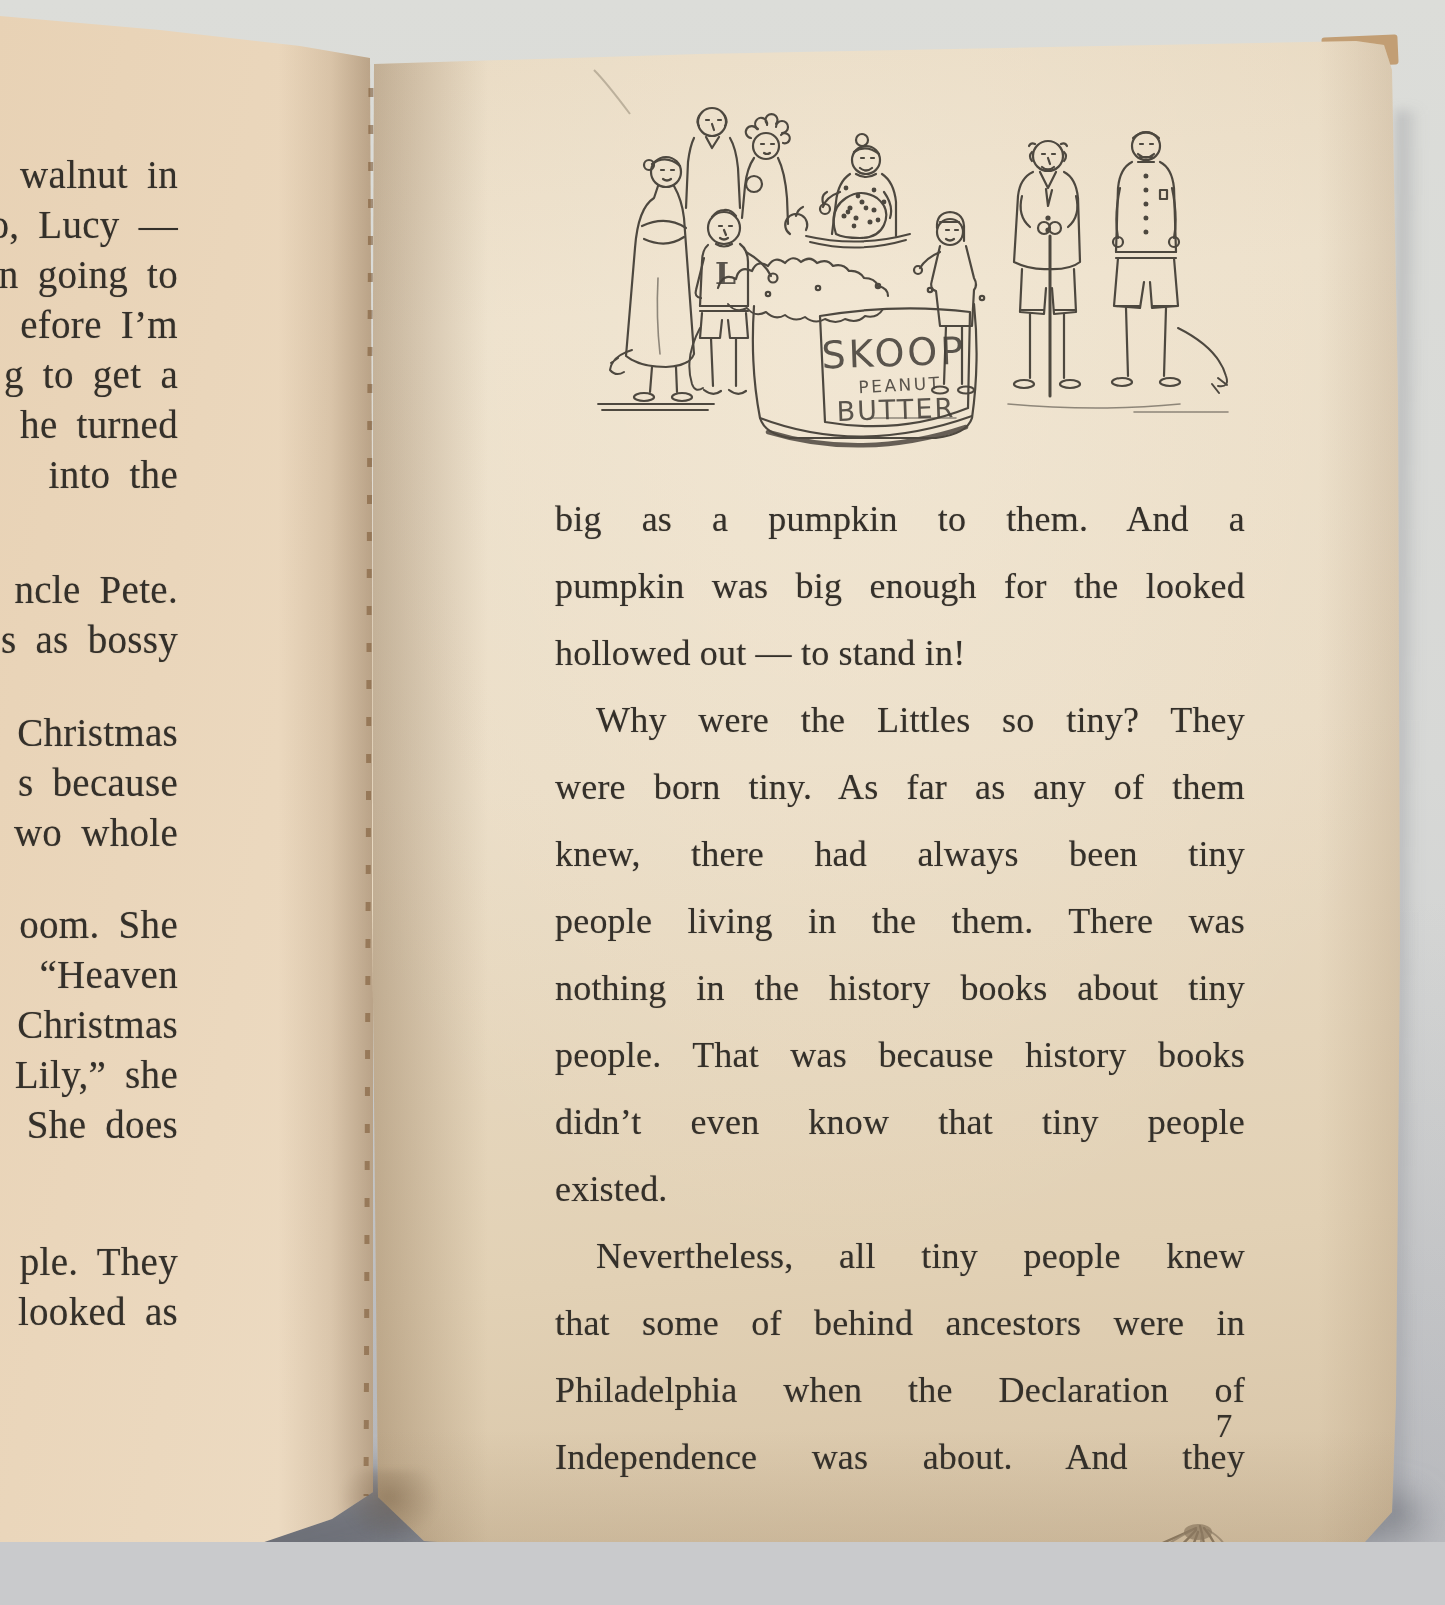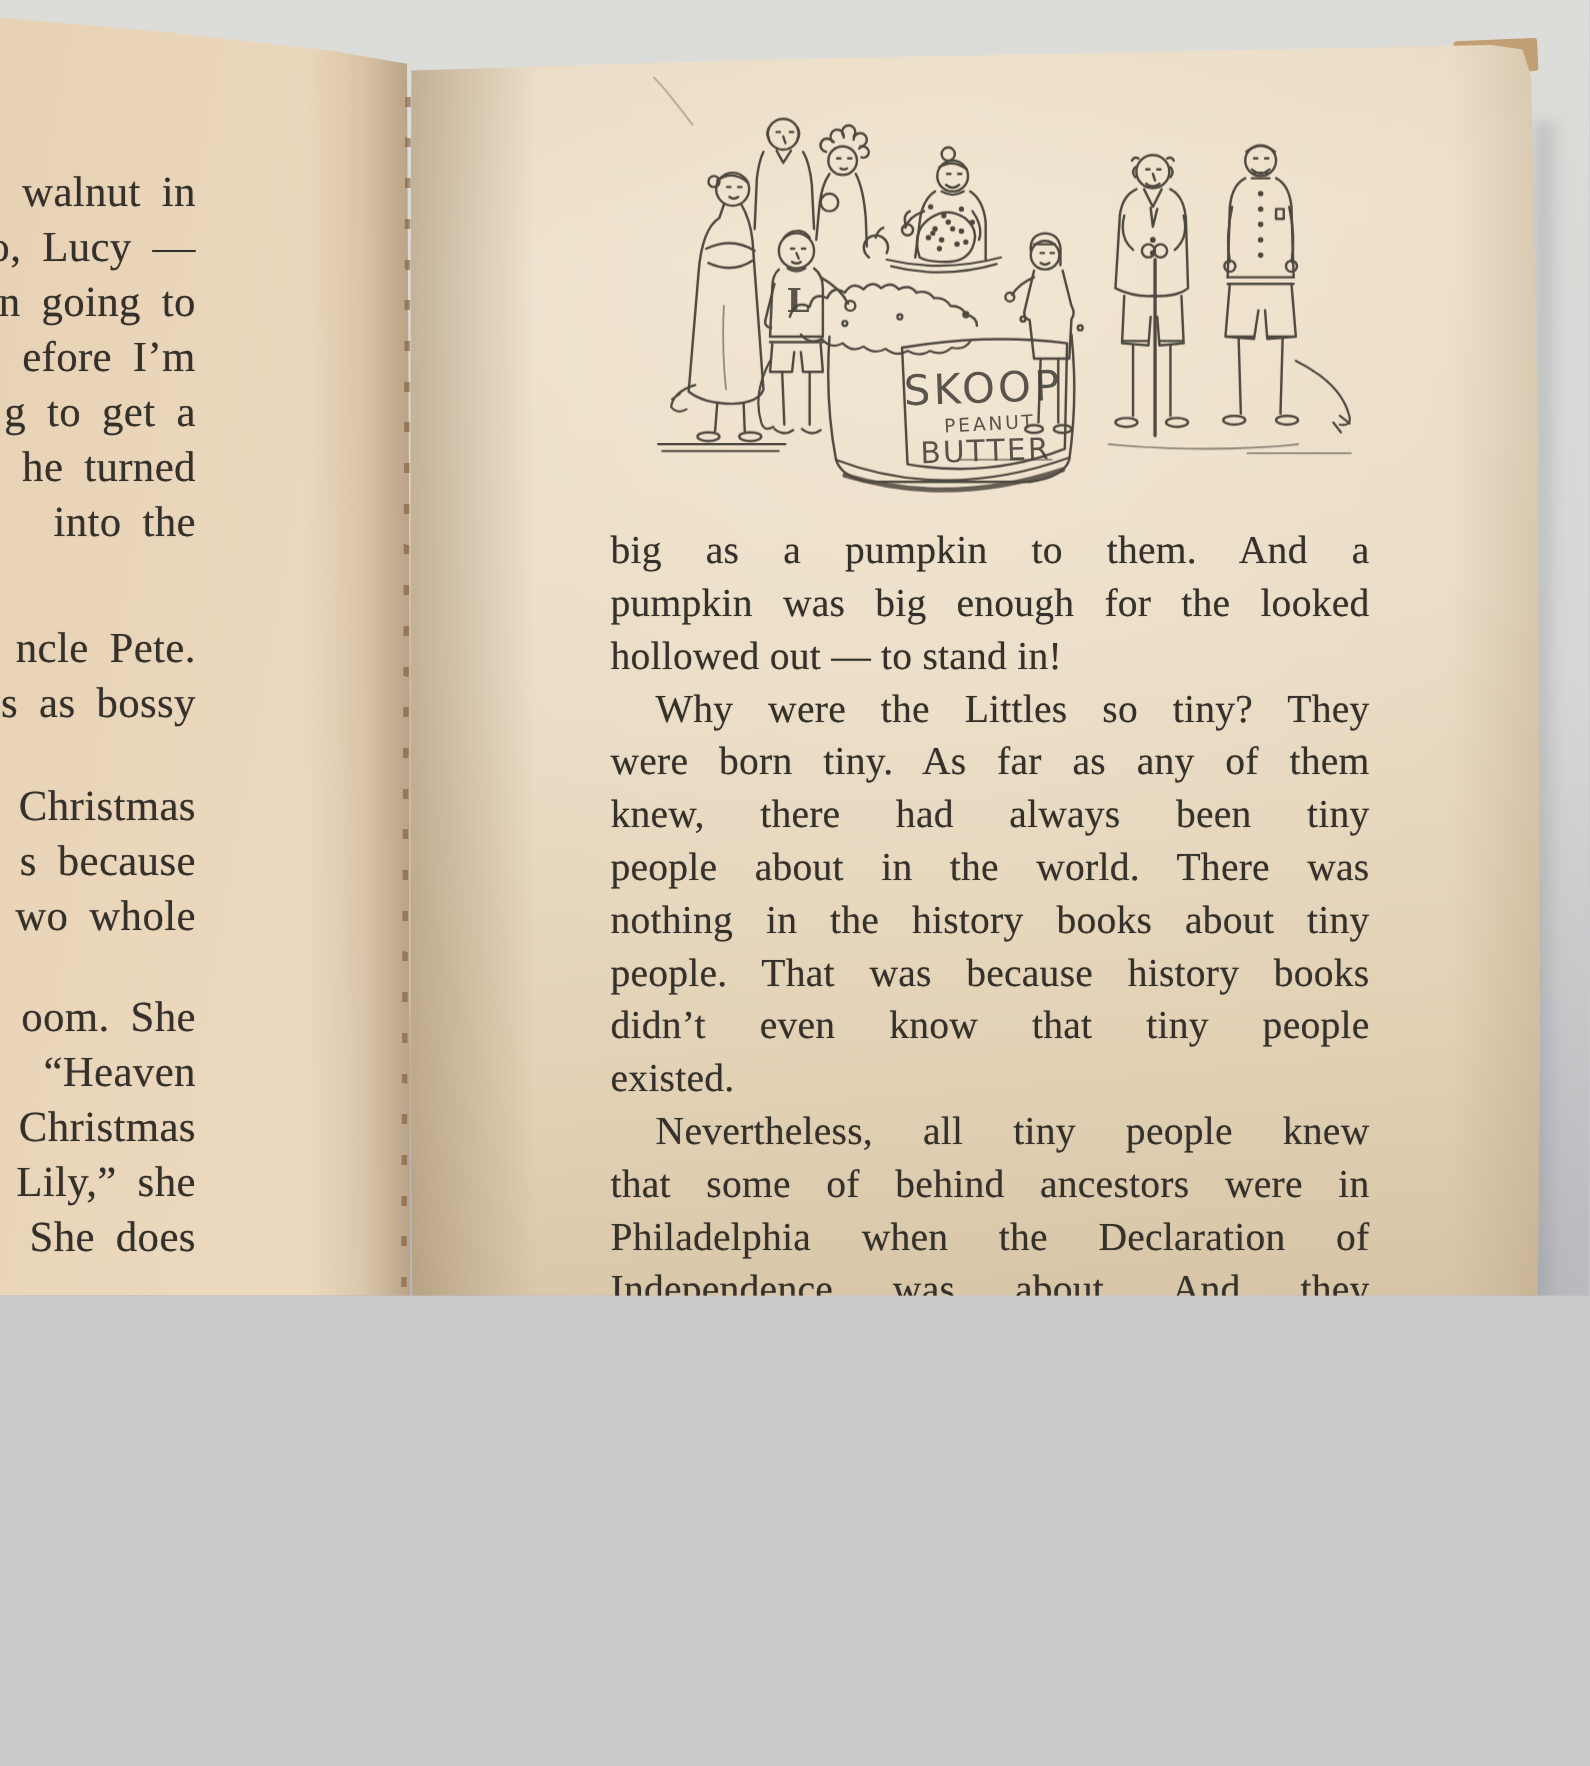--- a/index.html
+++ b/index.html
@@ -1,17 +1,17 @@
 <!DOCTYPE html>
 <html><head>
 <meta charset="utf-8">
 <style>
   html,body{margin:0;padding:0;background:#c9cacc;}
   #root{
-    position:relative; width:1445px; height:1178px; overflow:hidden;
+    position:relative; width:1445px; height:1542px; overflow:hidden;
     background:
       radial-gradient(circle at 6% 100%, rgba(128,130,140,.40), rgba(128,130,140,0) 38%),
       radial-gradient(circle at 96% 98%, rgba(140,142,150,.25), rgba(140,142,150,0) 30%),
       linear-gradient(180deg,#dcddd9 0%, #d7d8d6 50%, #d0d1d1 76%, #c6c7ca 100%);
     font-family:"Liberation Serif", serif;
   }
   .abs{position:absolute;}
 
   
   .book-shadow{
@@ -73,21 +73,21 @@
   }
   .rp-shade-bottom{
     left:373px; top:1430px; width:1030px; height:125px;
     background:linear-gradient(180deg, rgba(120,95,62,0), rgba(120,95,62,.16));
   }
   .rp-text{
     left:555px; top:476px; width:690px;
     font-size:36px; line-height:48px; color:#34302a;
     letter-spacing:.2px; text-shadow:0 0 1px rgba(60,54,44,.45);
   }
-  .rp-text .line{text-align:justify; text-align-last:justify;}
+  .rp-text .line{text-align:justify; text-align-last:justify;margin-top:19px;}
   .rp-text .line.pe{text-align-last:left;}
   .rp-text .line.indent{padding-left:41px;}
   .spacer{width:100%;}
 
   .stitches{
     left:366px; top:88px; width:5px; height:1408px;
     background:repeating-linear-gradient(180deg, rgba(125,90,55,.6) 0 9px, rgba(125,90,55,0) 9px 37px);
     transform:rotate(.2deg);
   }
   .gutter-bottom-shade{
@@ -280,21 +280,21 @@
       </svg>
     </div>
 
     <div class="abs rp-text">
         <div class="line">big as a pumpkin to them. And a</div>
         <div class="line">pumpkin was big enough for the looked</div>
         <div class="line pe">hollowed out — to stand in!</div>
         <div class="line indent">Why were the Littles so tiny? They</div>
         <div class="line">were born tiny. As far as any of them</div>
         <div class="line">knew, there had always been tiny</div>
-        <div class="line">people about in the world. There was</div>
+        <div class="line">people living in the them. There was</div>
         <div class="line">nothing in the history books about tiny</div>
         <div class="line">people. That was because history books</div>
         <div class="line">didn’t even know that tiny people</div>
         <div class="line pe">existed.</div>
         <div class="line indent">Nevertheless, all tiny people knew</div>
         <div class="line">that some of behind ancestors were in</div>
         <div class="line">Philadelphia when the Declaration of</div>
         <div class="line">Independence was about. And they</div>
       </div>
 

